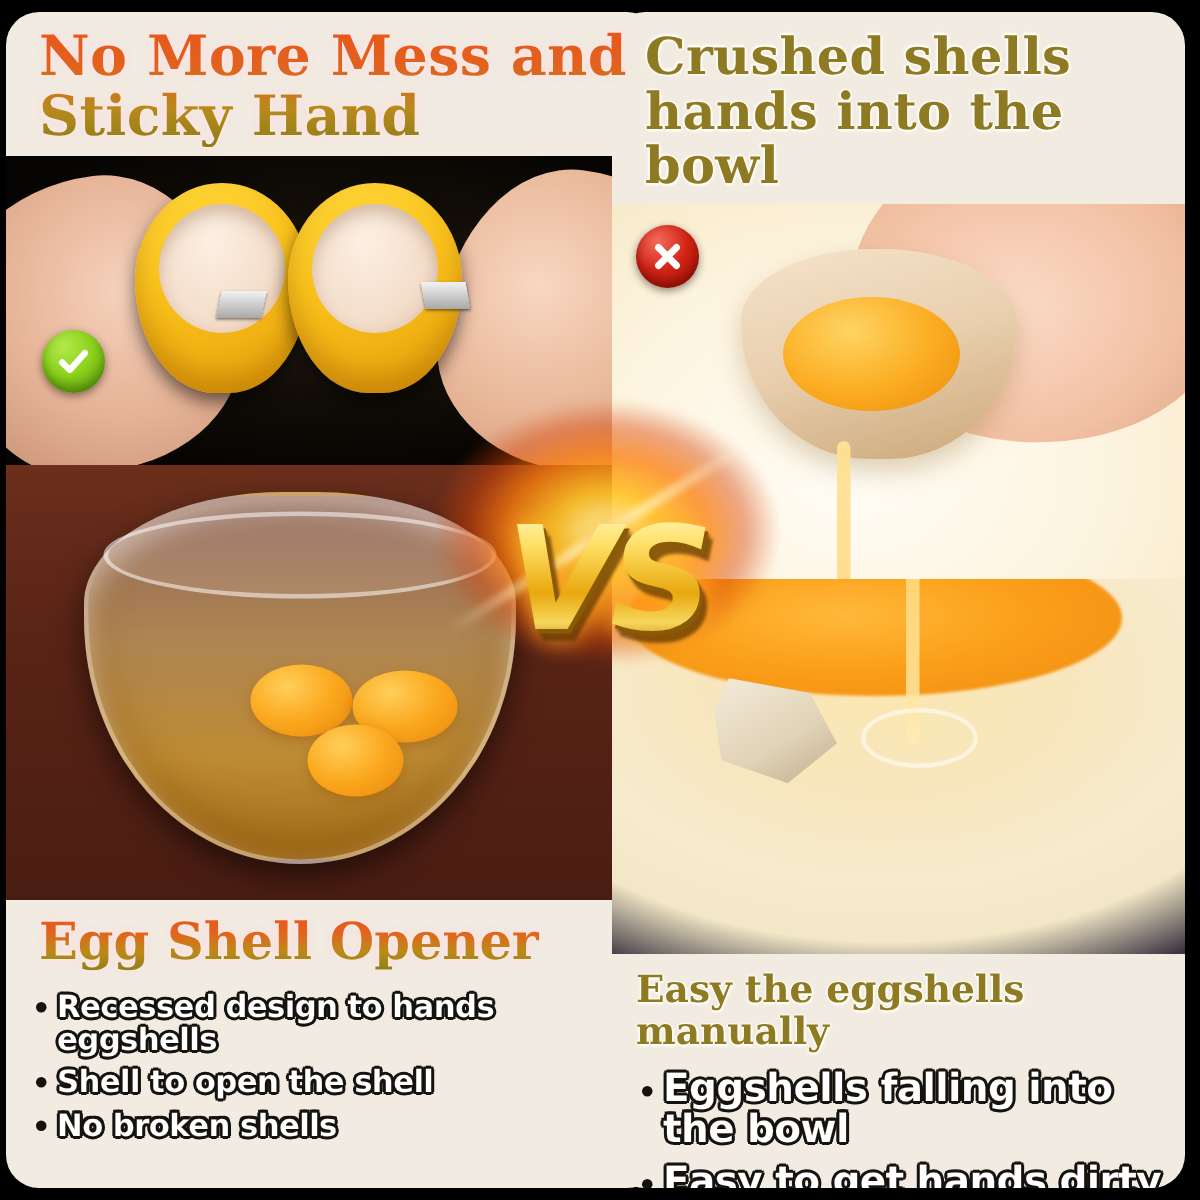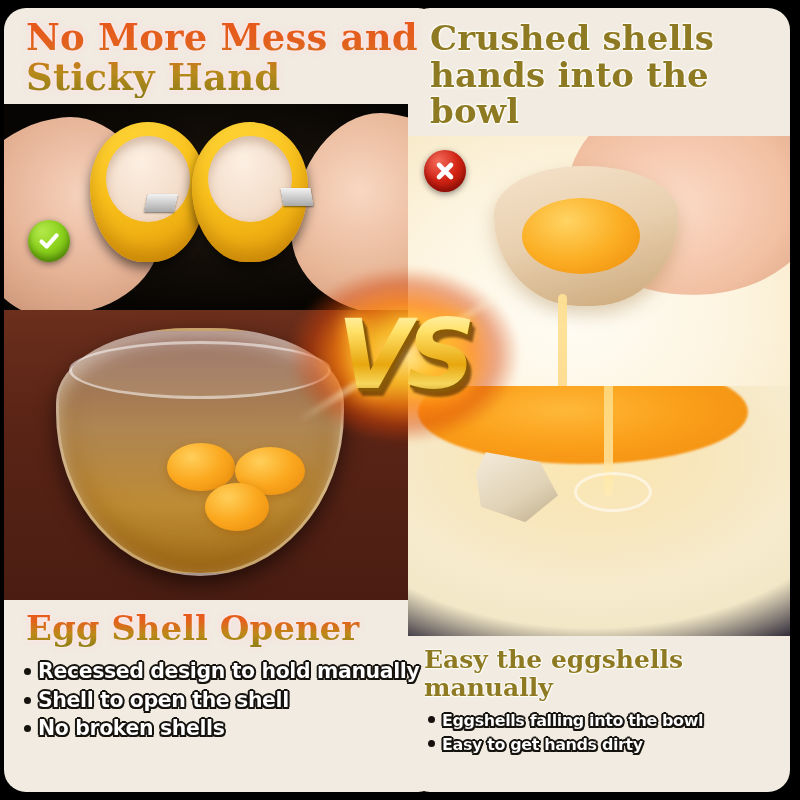--- a/index.html
+++ b/index.html
@@ -237,21 +237,21 @@
     box-shadow: inset 0 -4px 7px rgba(90,0,0,.5), 0 2px 6px rgba(0,0,0,.45);
   }
   .badge svg { width: 24px; height: 24px; display: block; }
 
   
   .vs-wrap {
     position: absolute;
     left: 316px; top: 276px;
     width: 176px; height: 158px;
     z-index: 20;
-    display: flex; align-items: center; justify-content: center;
+    display: flex; align-items: flex-end; justify-content: center;
     pointer-events: none;
   }
   .vs-glow {
     position: absolute; inset: -26px;
     background:
       radial-gradient(ellipse 58% 48% at 50% 50%, rgba(255,245,180,.98) 0%,
         rgba(255,196,40,.92) 26%, rgba(252,126,14,.78) 50%,
         rgba(214,66,6,.45) 70%, rgba(120,28,0,0) 88%);
     filter: blur(3px);
   }
@@ -323,21 +323,21 @@
     line-height: 1.05;
     color: #FFFFFF;
     letter-spacing: -.4px;
     -webkit-text-stroke: 0.1px #111;
     text-shadow:
       -2px 0 0 #16120D, 2px 0 0 #16120D,
        0 -2px 0 #16120D, 0 2px 0 #16120D,
       -1.5px -1.5px 0 #16120D, 1.5px -1.5px 0 #16120D,
       -1.5px 1.5px 0 #16120D, 1.5px 1.5px 0 #16120D;
   }
-  .foot-right .bullet-text { font-size: 16px; }
+  .foot-right .bullet-text { font-size: 26px; }
 </style>
 </head>
 <body>
 
 <div class="stage">
 
   <div class="panel panel-left">
 
     <div class="head head-left">
       <div class="head-title">No More Mess and Sticky Hand</div>
@@ -372,21 +372,21 @@
         <div class="yolk yolk-2"></div>
         <div class="yolk yolk-3"></div>
       </div>
     </div>
 
     <div class="foot foot-left">
       <div class="foot-title">Egg Shell Opener</div>
       <ul class="bullets">
         <li>
           <span class="bullet-dot"></span>
-          <span class="bullet-text">Recessed design to hold manually</span>
+          <span class="bullet-text">Recessed design to hands eggshells</span>
         </li>
         <li>
           <span class="bullet-dot"></span>
           <span class="bullet-text">Shell to open the shell</span>
         </li>
         <li>
           <span class="bullet-dot"></span>
           <span class="bullet-text">No broken shells</span>
         </li>
       </ul>

